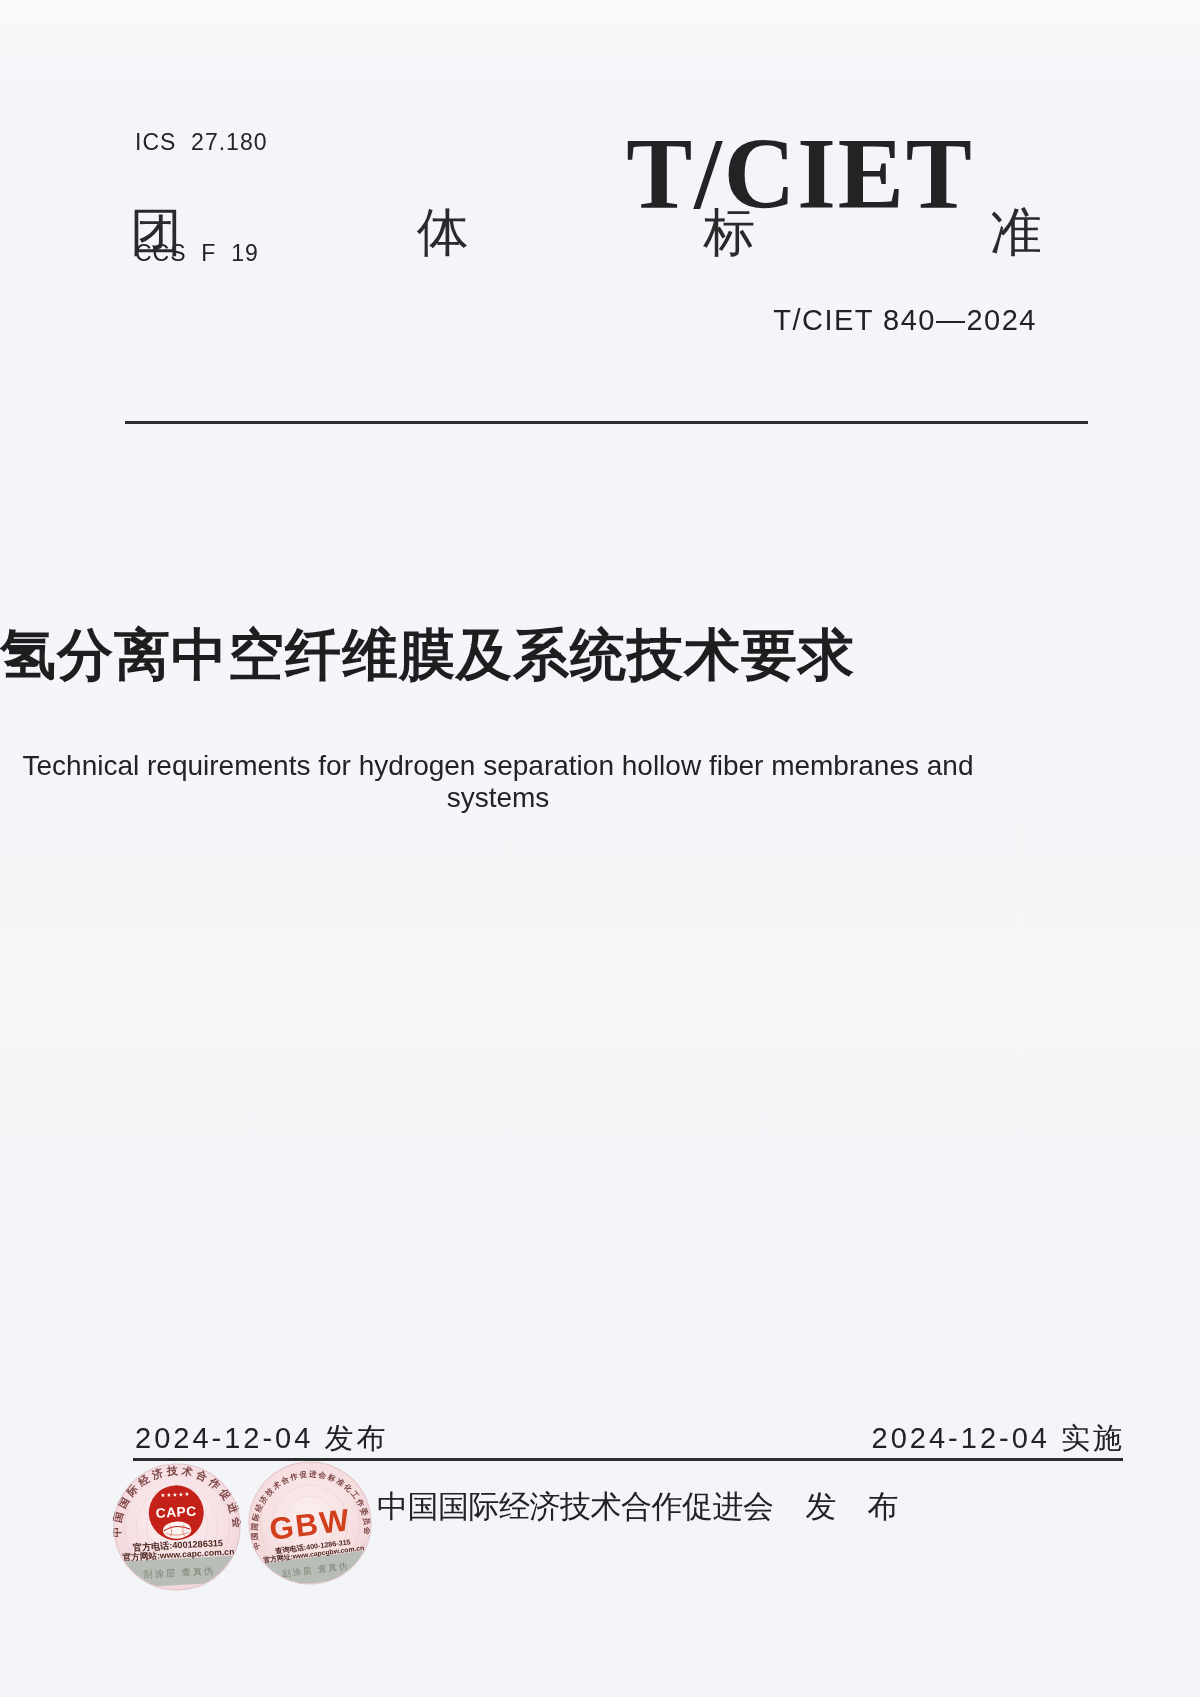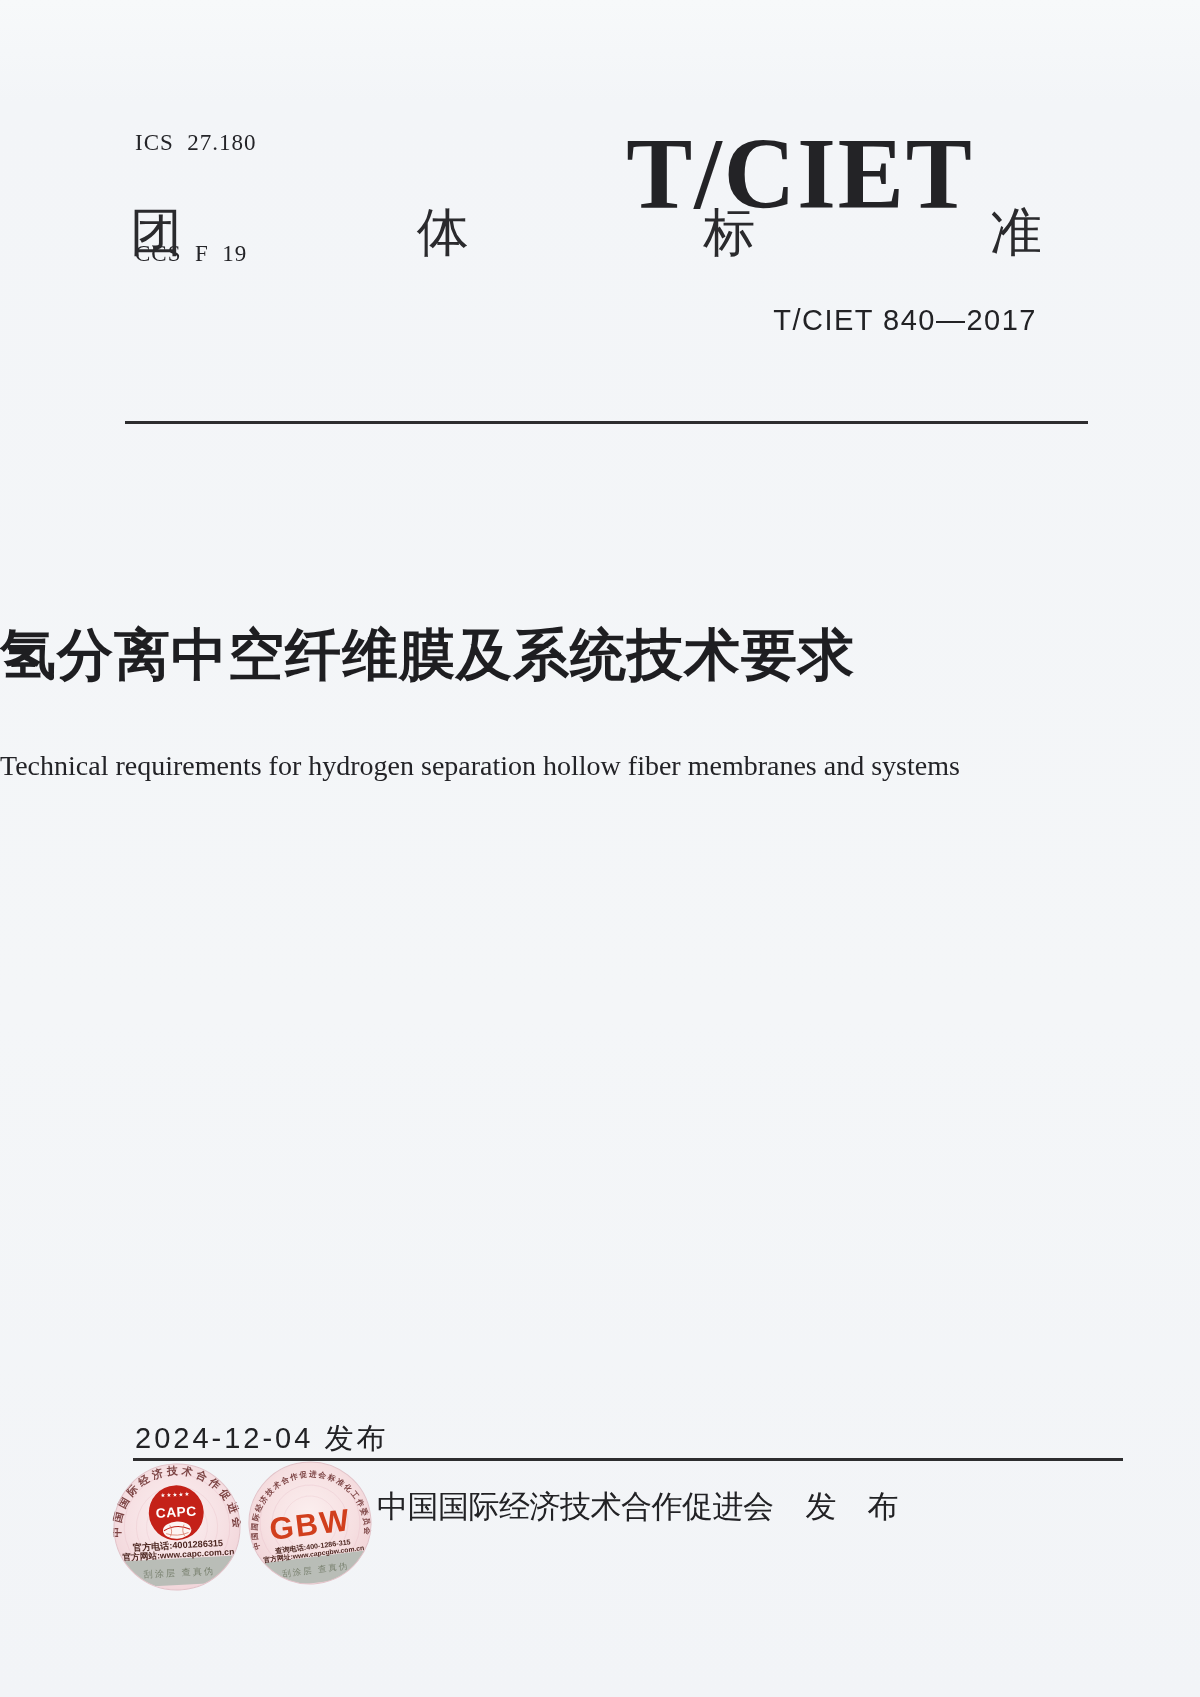--- a/index.html
+++ b/index.html
@@ -5,37 +5,37 @@
   html,body{margin:0;padding:0;background:#e8eaec;}
   .canvas{
     position:relative;
     width:1200px;height:1697px;
     margin:0 auto;
     background:linear-gradient(180deg,#f7f9fa 0%, #f3f5f8 6%, #f4f6f8 60%, #f2f4f7 100%);
     overflow:hidden;
     font-family:"Liberation Sans", sans-serif;
     color:#1d1d20;
   }
-  .ics-block{position:absolute;left:135px;top:50px;font-family:Liberation Serif, serif;
+  .ics-block{position:absolute;left:135px;top:50px;font-family:Liberation Sans, sans-serif;
     font-size:23px;letter-spacing:1px;white-space:pre;line-height:37px;color:#242428;}
   .logo{position:absolute;left:560px;top:124px;width:480px;text-align:center;
     font-family:"Liberation Serif", serif;font-weight:bold;font-size:101px;line-height:1;
     letter-spacing:2px;color:#232326;transform:scaleX(0.98);}
   .doctype-row{position:absolute;left:130px;top:206px;width:912px;display:flex;
     justify-content:space-between;font-size:52px;line-height:1;color:#2a2a2d;}
   .doctype-row span{display:block;}
   .std-num{position:absolute;right:163px;top:304px;font-size:29px;letter-spacing:1.5px;
     color:#222225;white-space:pre;}
   .rule{position:absolute;background:#2d2d2f;height:3px;}
   .rule-top{left:125px;top:421px;width:963px;}
   .rule-bottom{left:133px;top:1458px;width:990px;}
   .title-cn{position:absolute;left:0;top:618px;width:1200px;text-align:left;margin:0;
     font-size:56px;font-weight:bold;letter-spacing:1px;color:#1e1e21;}
-  .title-en{position:absolute;left:0;top:750px;width:996px;text-align:left;
-    font-family:Liberation Serif, serif;font-size:28px;color:#232327;}
+  .title-en{position:absolute;left:0;top:750px;width:996px;text-align:center;
+    font-family:Liberation Sans, sans-serif;font-size:28px;color:#232327;}
   .dates-row{position:absolute;left:135px;top:1419px;width:990px;display:flex;
     justify-content:space-between;font-size:29px;letter-spacing:3px;color:#222225;align-items:flex-end;}
   .issuer-row{position:absolute;left:377px;top:1486px;font-size:31px;letter-spacing:-0.5px;
     color:#222225;white-space:pre;display:flex;align-items:baseline;}
   .publish-label{margin-left:32px;letter-spacing:0;}
   .seal{position:absolute;}
   .seal-capc{left:113px;top:1463px;width:128px;height:128px;transform:rotate(-3deg);}
   .seal-gbw{left:248px;top:1461px;width:124px;height:124px;}
 </style>
 </head>
@@ -50,29 +50,30 @@
 
   <div class="logo">T/CIET</div>
 
   <div class="doctype-row">
     <span>团</span>
     <span>体</span>
     <span>标</span>
     <span>准</span>
   </div>
 
-  <div class="std-num">T/CIET 840—2017</div>
+  <div class="std-num">T/CIET 840—2024</div>
 
   <div class="rule rule-top"></div>
 
   <h1 class="title-cn">氢分离中空纤维膜及系统技术要求</h1>
   <div class="title-en">Technical requirements for hydrogen separation hollow fiber membranes and systems</div>
 
   <div class="dates-row">
     <span>2024-12-04 发布</span>
+    <span>2024-12-04 实施</span>
   </div>
 
   <div class="rule rule-bottom"></div>
 
   <div class="issuer-row">
     <span>中国国际经济技术合作促进会</span>
     <span class="publish-label">发　布</span>
   </div>
 
   <svg class="seal seal-capc" viewBox="0 0 126 126">

